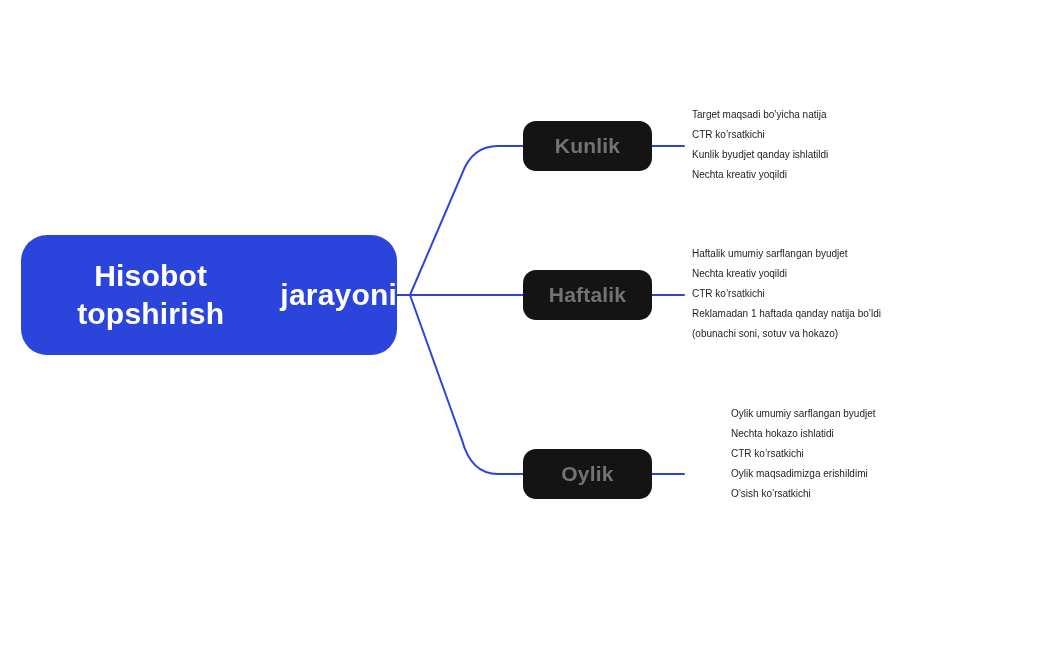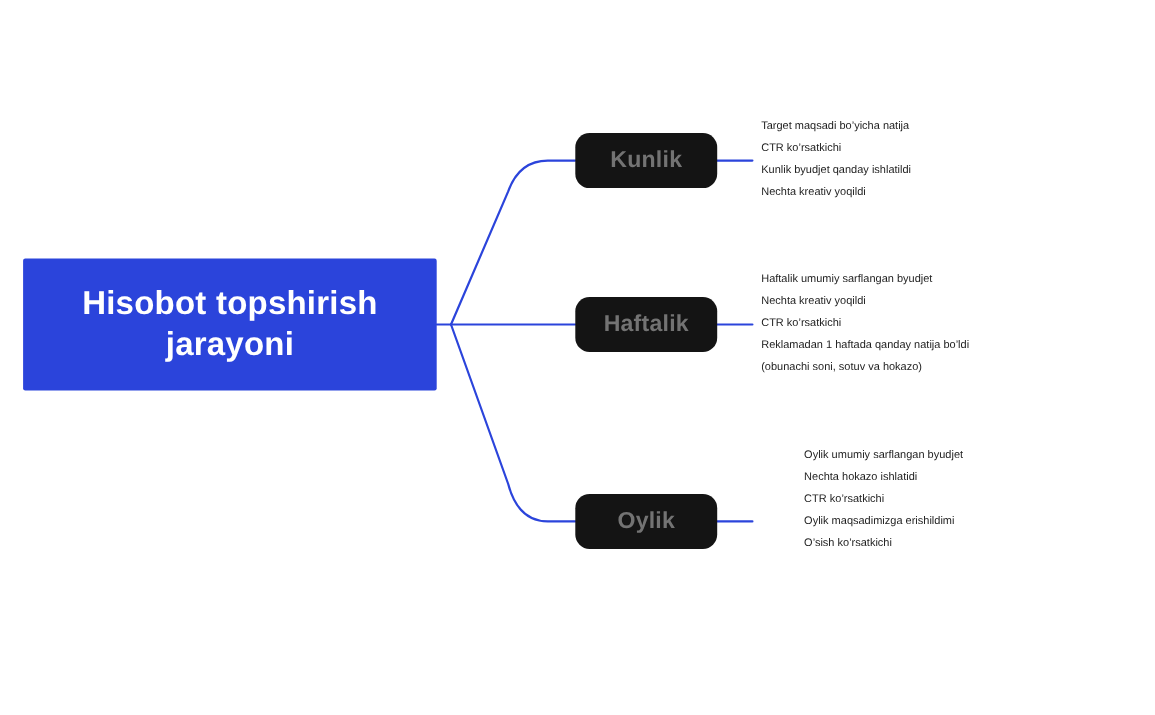--- a/index.html
+++ b/index.html
@@ -29,23 +29,23 @@
     stroke-width: 2;
     stroke-linecap: round;
   }
   .root-node {
     position: absolute;
     left: 21px;
     top: 235px;
     width: 376px;
     height: 120px;
     background: var(--accent-blue, #2b44db);
-    border-radius: 2px;
+    border-radius: 26px;
     display: flex;
-    flex-direction: column;
+    flex-direction: row;
     align-items: center;
     justify-content: center;
     color: #ffffff;
     font-size: 30px;
     font-weight: 700;
     line-height: 38px;
     text-align: center;
     letter-spacing: 0.2px;
   }
   .branch-node {

